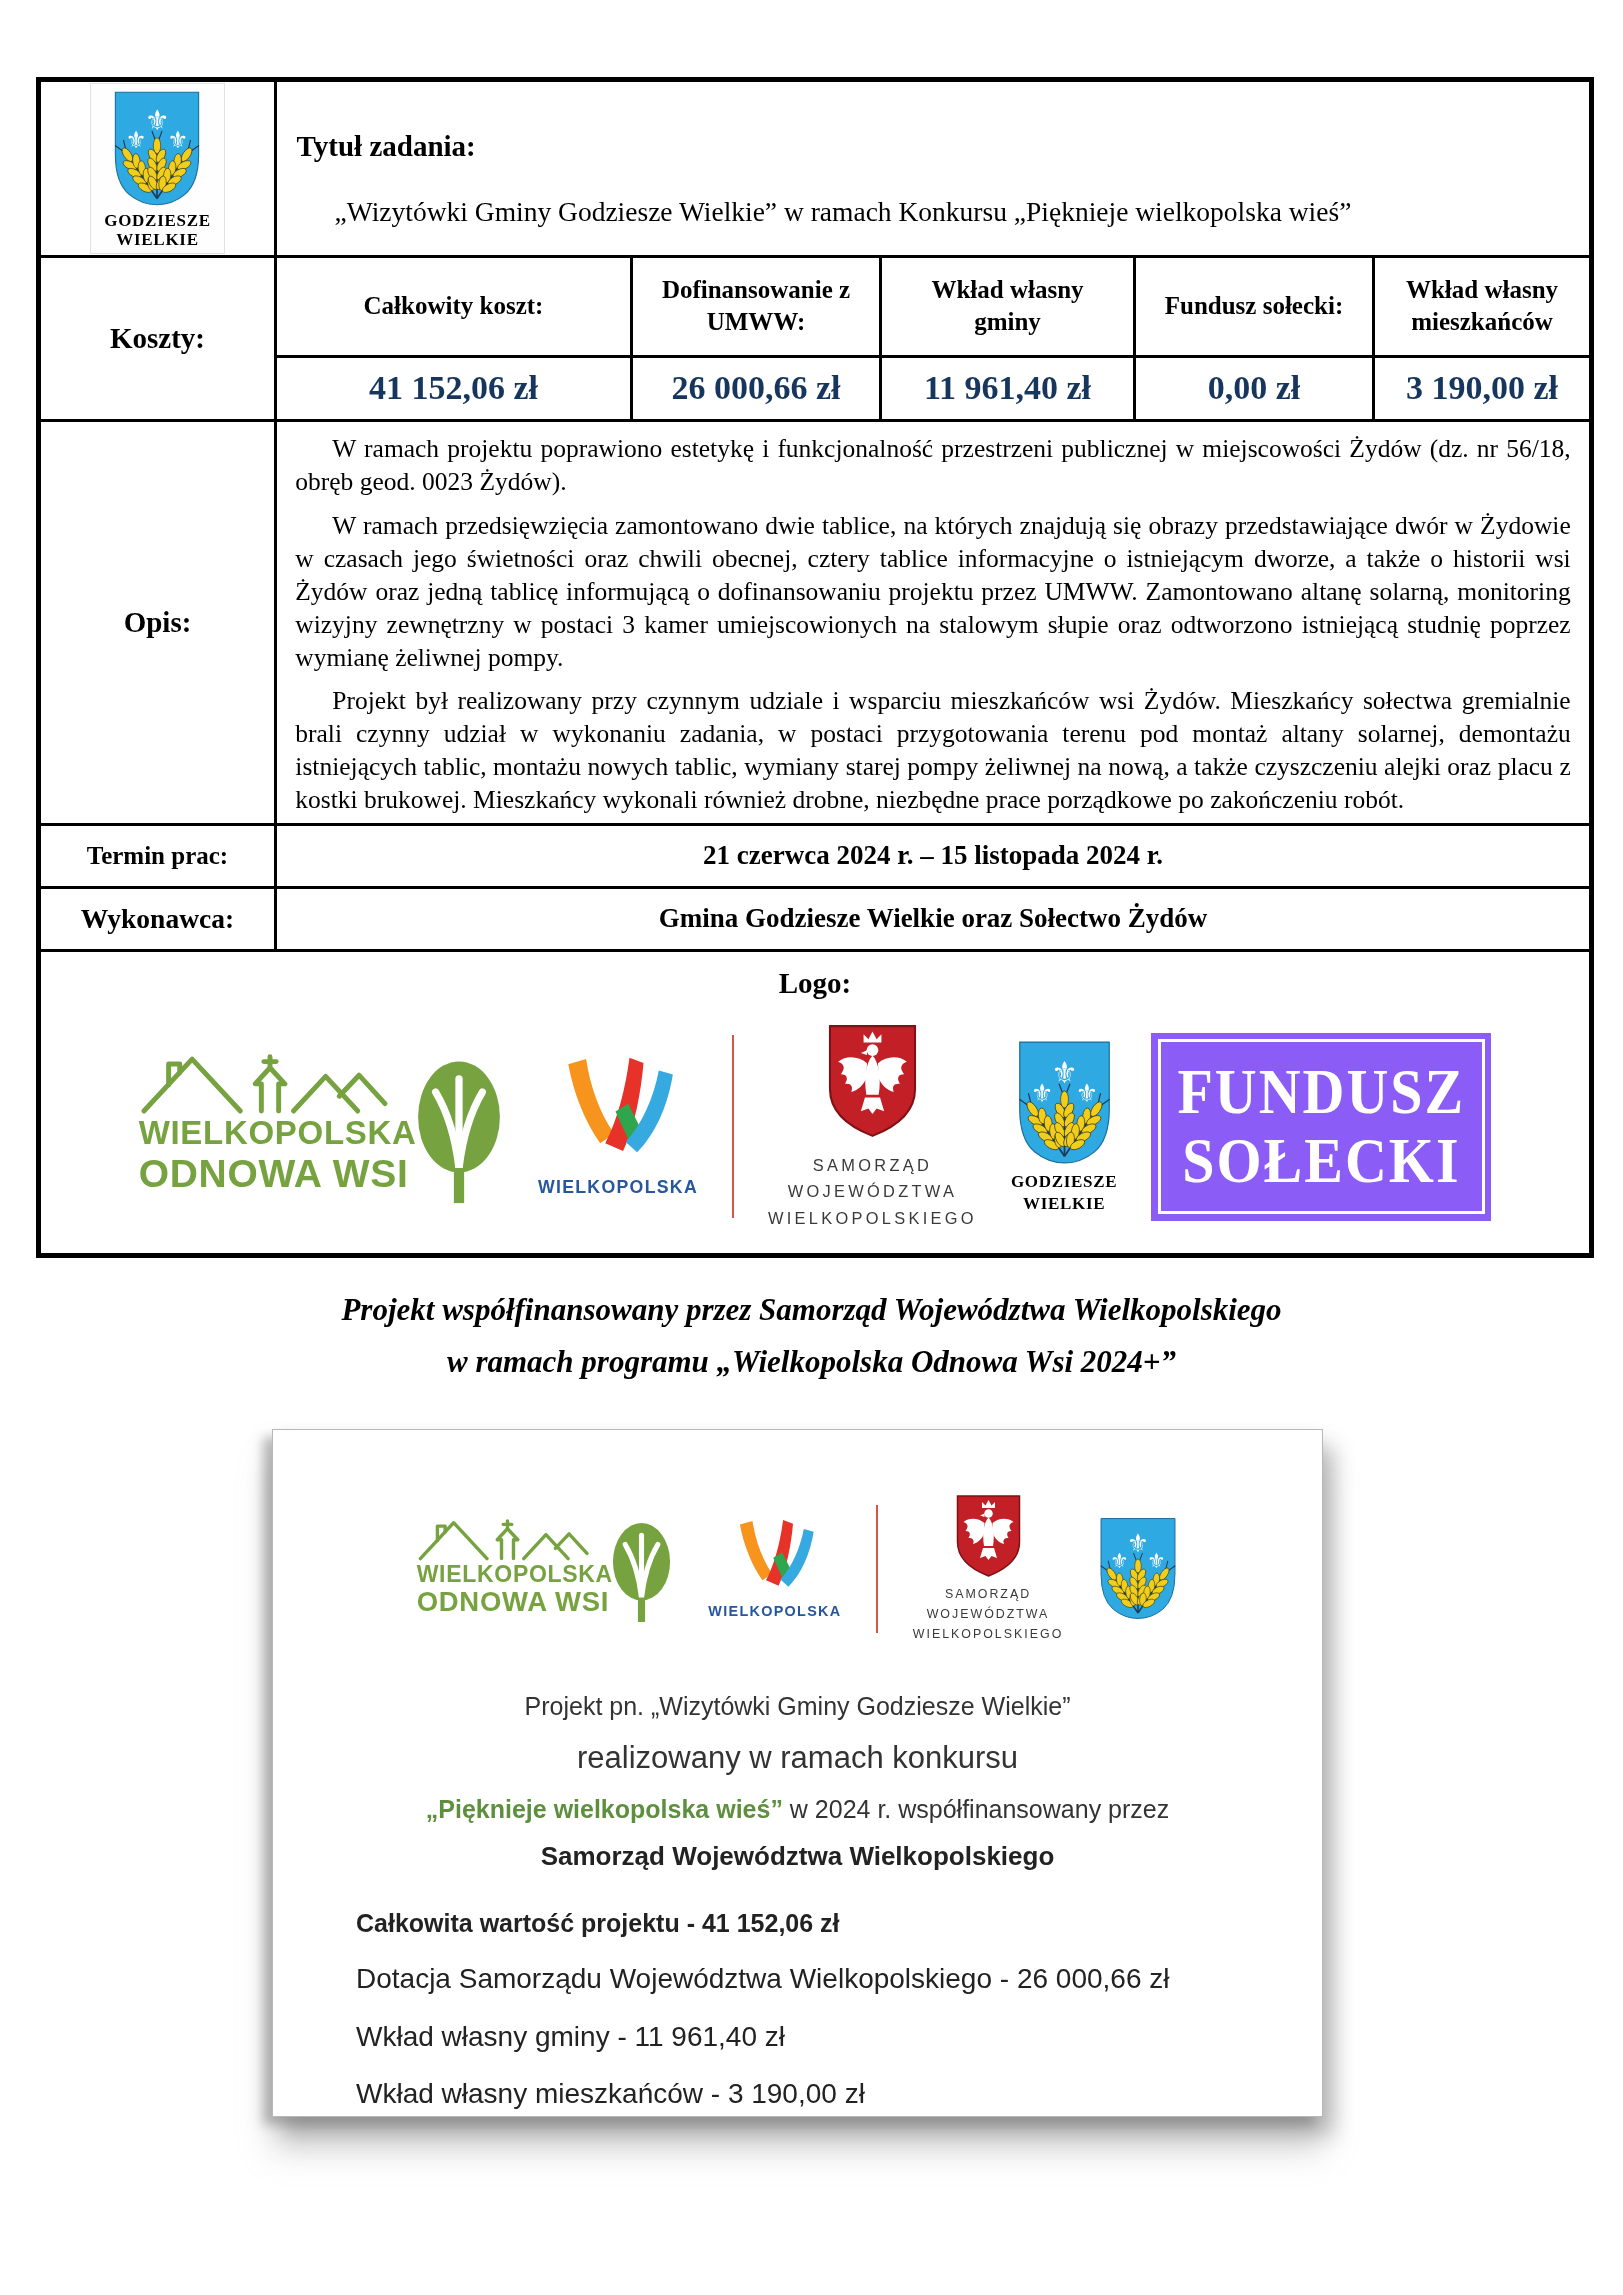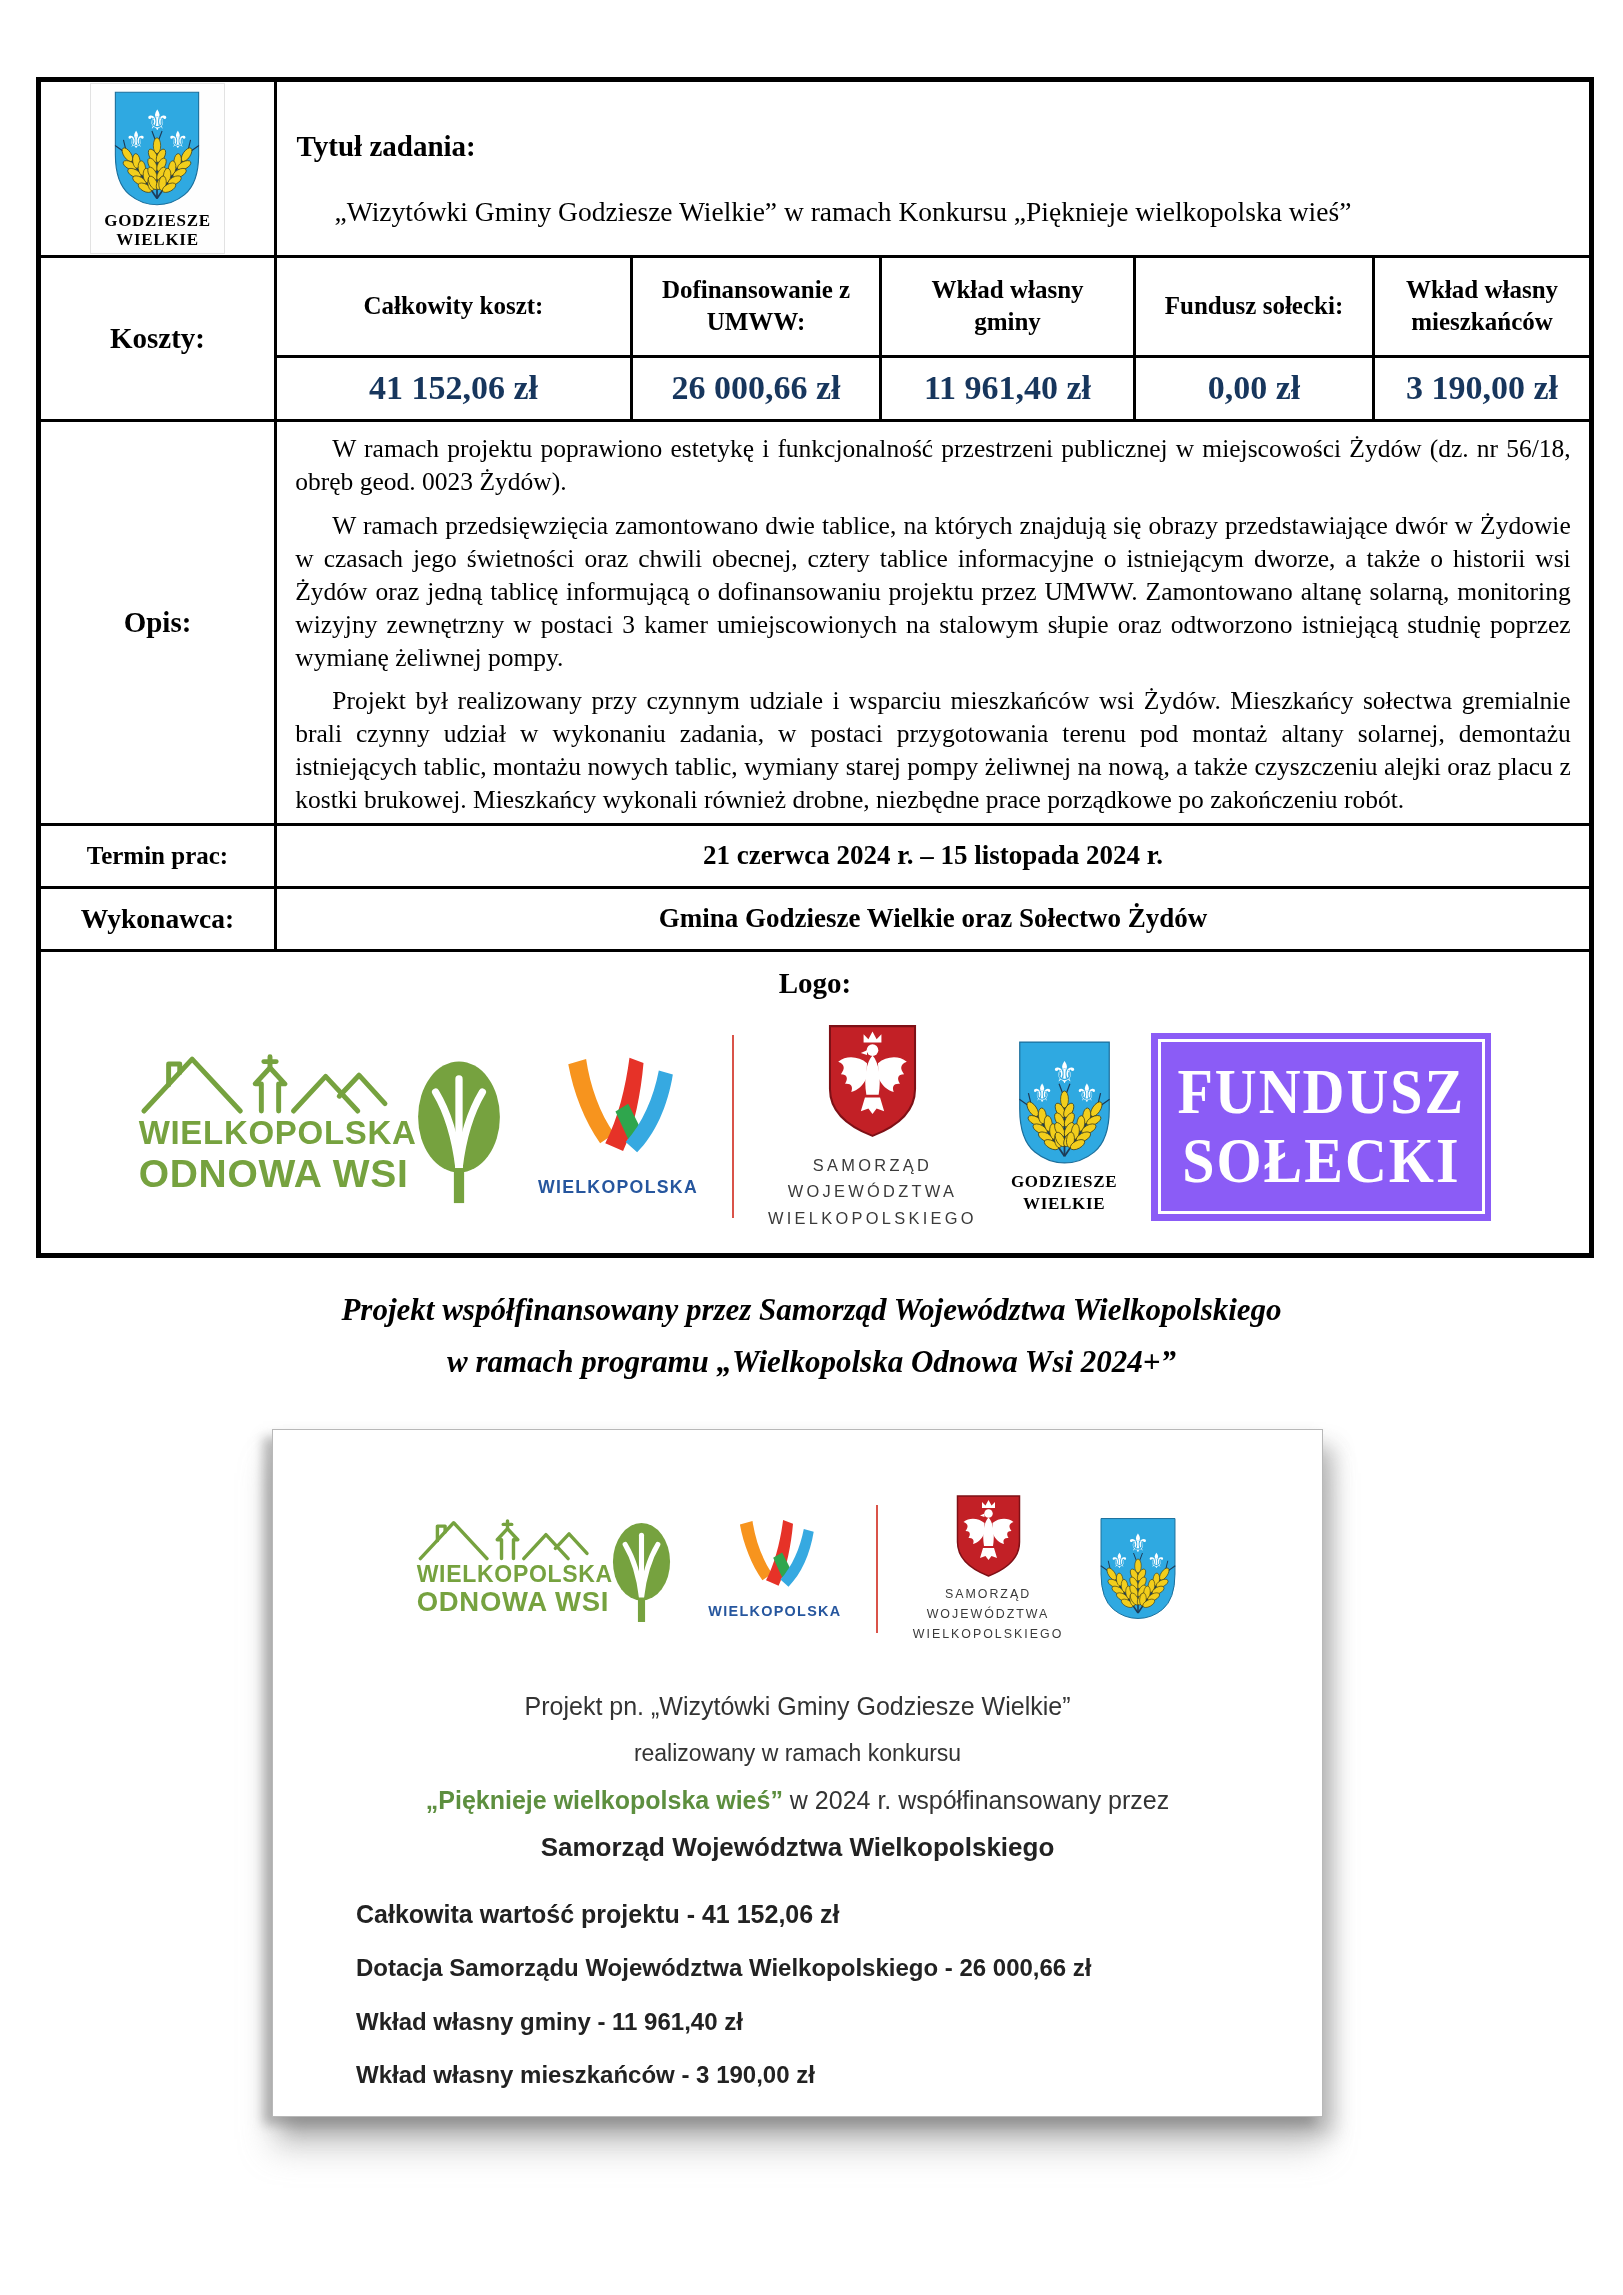--- a/index.html
+++ b/index.html
@@ -115,26 +115,26 @@
     background:#fff;
     border:0.7px solid #b8b8b8;
     box-shadow:-9.2px 7.9px 10.5px rgba(120,120,120,.5),
                10.5px 17px 19.6px rgba(120,120,120,.45),
                0 33px 31px rgba(155,155,155,.4);
     font-family:"Liberation Sans",sans-serif;
     color:#333;
   }
   .card-logos { padding-top:63px; display:flex; justify-content:center; align-items:center; gap:35px; }
   .card-line1 { margin-top:47px; text-align:center; font-size:25px; }
-  .card-line2 { margin-top:19.6px; text-align:center; font-size:23px; }
+  .card-line2 { margin-top:19.6px; text-align:center; font-size:31px; }
   .card-line3 { margin-top:18.3px; text-align:center; font-size:25px; }
   .card-line3 .green { color:#5D8F3F; font-weight:bold; }
   .card-line4 { margin-top:17px; text-align:center; font-size:26px; font-weight:bold; color:#222; }
   .card-items { margin:37px 0 0 83px; }
-  .card-item { font-size:24px; color:#222; margin-bottom:25.5px;font-weight:bold; }
+  .card-item { font-size:28px; color:#222; margin-bottom:25.5px; }
   .card-item.bold { font-weight:bold; font-size:25px; }
 </style>
 </head>
 <body>
 
 <svg width="0" height="0" style="position:absolute" aria-hidden="true">
   <defs>
 
     <g id="wheat-ear">
       <path d="M80,194 L80,96" stroke="#1d3b57" stroke-width="3" fill="none"></path>

